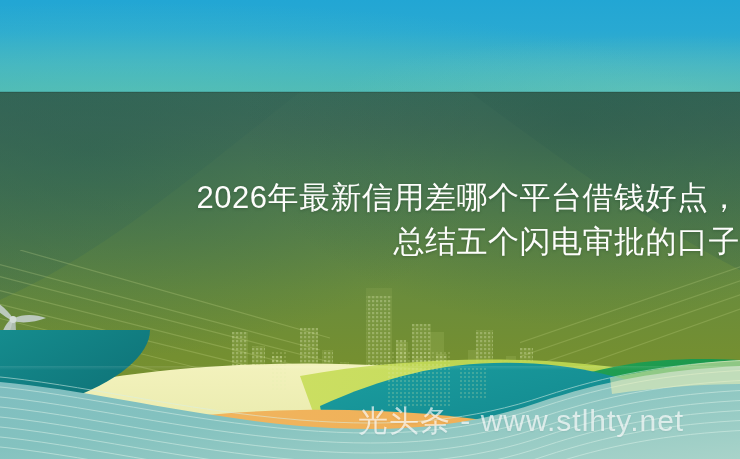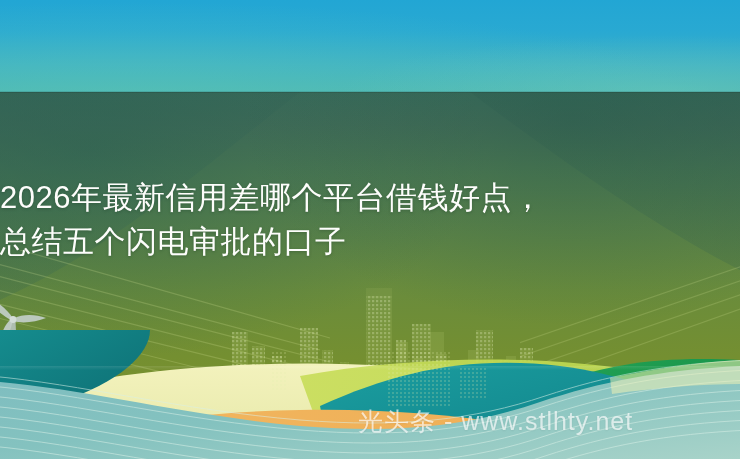--- a/index.html
+++ b/index.html
@@ -58,35 +58,35 @@
   .seam{left:0;height:2px;width:740px;}
   .seam-top{top:91px;background:rgba(0,0,0,.10);}
   .band-strip{
     left:0;top:366px;width:740px;height:4px;
     background:linear-gradient(180deg,rgba(255,255,255,.10),rgba(255,255,255,0));
   }
 
   
   .title{
     left:0;top:176px;width:740px;
-    text-align:left;
+    text-align:right;
     color:#fdfdfb;
     font-size:31px;
     line-height:44px;
     letter-spacing:.5px;
     font-weight:400;
     text-shadow:0 1px 3px rgba(25,55,35,.35);
     white-space:pre-line;
   }
 
   
   .watermark{
     left:358px;top:404px;
     color:rgba(255,255,255,.68);
-    font-size:25px;
+    font-size:30px;
     line-height:34px;
     letter-spacing:1px;
     white-space:nowrap;
     text-shadow:0 1px 2px rgba(0,0,0,.06);
   }
 </style>
 </head>
 <body>
 
 <div id="stage">

